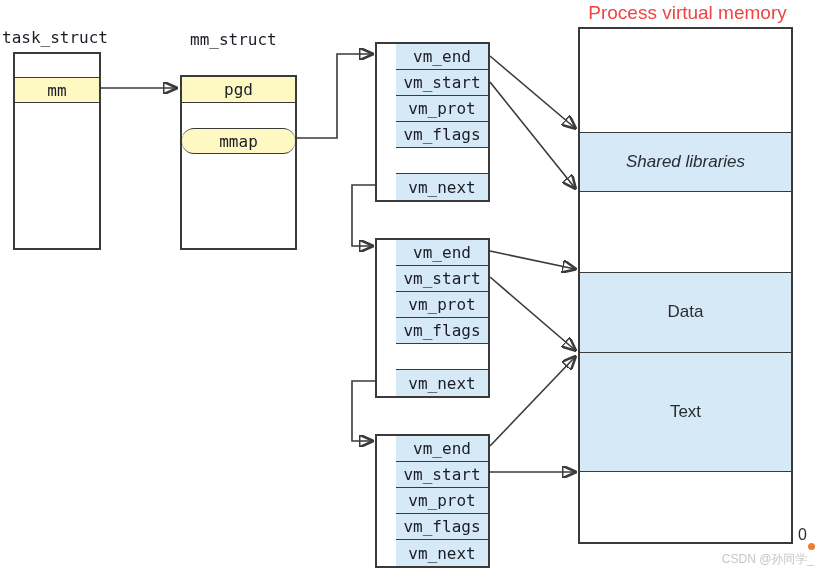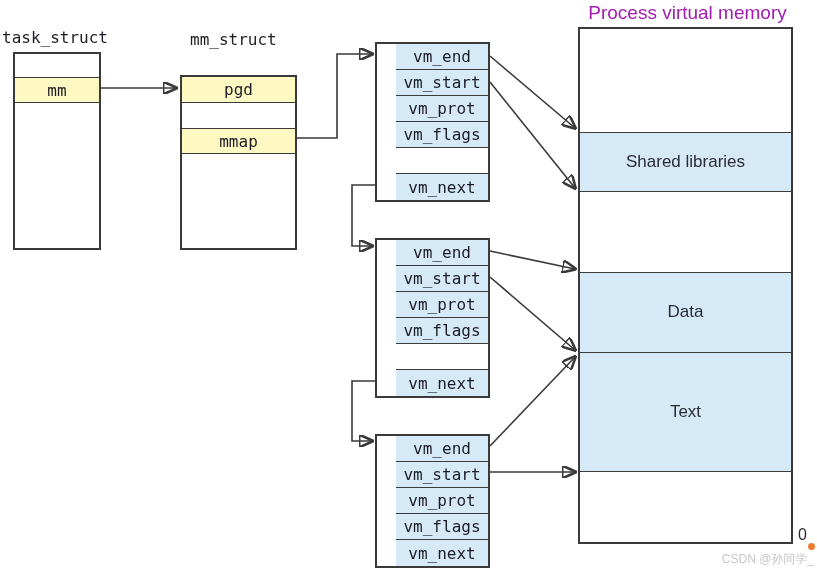--- a/index.html
+++ b/index.html
@@ -68,21 +68,21 @@
     display:flex;align-items:center;justify-content:center;
     font-size:17px;color:#2b2b33;
     box-sizing:border-box;
   }
   .region:last-child{border-bottom:none;}
   .region.blue{background:#d5e9f6;}
   .mem-title{
     position:absolute;
     left:565px;top:2px;width:245px;
     text-align:center;
-    font-size:19px;color:#a21caf;
+    font-size:19px;color:#ef4444;
     white-space:nowrap;
   }
   .zero-label{
     position:absolute;left:798px;top:526px;
     font-size:16px;color:#2b2b33;
   }
   
   #arrows{
     position:absolute;left:0;top:0;width:817px;height:579px;
     pointer-events:none;
@@ -111,21 +111,21 @@
   <div class="struct-title mono" style="left:2px;top:28px;">task_struct</div>
   <div class="struct-title mono" style="left:190px;top:30px;">mm_struct</div>
   <div class="mem-title">Process virtual memory</div>
 
   <div class="obox" style="left:13px;top:52px;width:88px;height:198px;">
     <div class="cell mono" style="top:23px;height:26px;border-top:1.5px solid #3a3a3a;border-bottom:1.5px solid #3a3a3a;">mm</div>
   </div>
 
   <div class="obox" style="left:180px;top:75px;width:117px;height:175px;">
     <div class="cell mono" style="top:0;height:26px;border-bottom:1.5px solid #3a3a3a;">pgd</div>
-    <div class="cell mono" style="top:51px;height:26px;border-top:1.5px solid #3a3a3a;border-bottom:1.5px solid #3a3a3a;">mmap</div>
+    <div class="cell mono" style="top:51px;height:26px;border-top:1.5px solid #3a3a3a;border-bottom:1.5px solid #3a3a3a;border-radius:12px;">mmap</div>
   </div>
 
   <div class="vma" style="top:42px;">
     <div class="vrow">vm_end</div>
     <div class="vrow">vm_start</div>
     <div class="vrow">vm_prot</div>
     <div class="vrow">vm_flags</div>
     <div class="vrow empty"></div>
     <div class="vrow">vm_next</div>
   </div>
@@ -142,21 +142,21 @@
   <div class="vma" style="top:434px;">
     <div class="vrow">vm_end</div>
     <div class="vrow">vm_start</div>
     <div class="vrow">vm_prot</div>
     <div class="vrow">vm_flags</div>
     <div class="vrow">vm_next</div>
   </div>
 
   <div class="membox">
     <div class="region" style="height:104px;"></div>
-    <div class="region blue" style="height:59px;">Shared libraries</div>
+    <div class="region blue" style="height:59px;font-style:italic;">Shared libraries</div>
     <div class="region" style="height:81px;"></div>
     <div class="region blue" style="height:81px;">Data</div>
     <div class="region blue" style="height:119px;">Text</div>
     <div class="region" style="height:70px;"></div>
   </div>
   <div class="zero-label">0</div>
 
   <svg id="arrows" viewBox="0 0 817 579">
     <defs>
       <marker id="ah" markerWidth="9" markerHeight="8" refX="8" refY="4" orient="auto">

